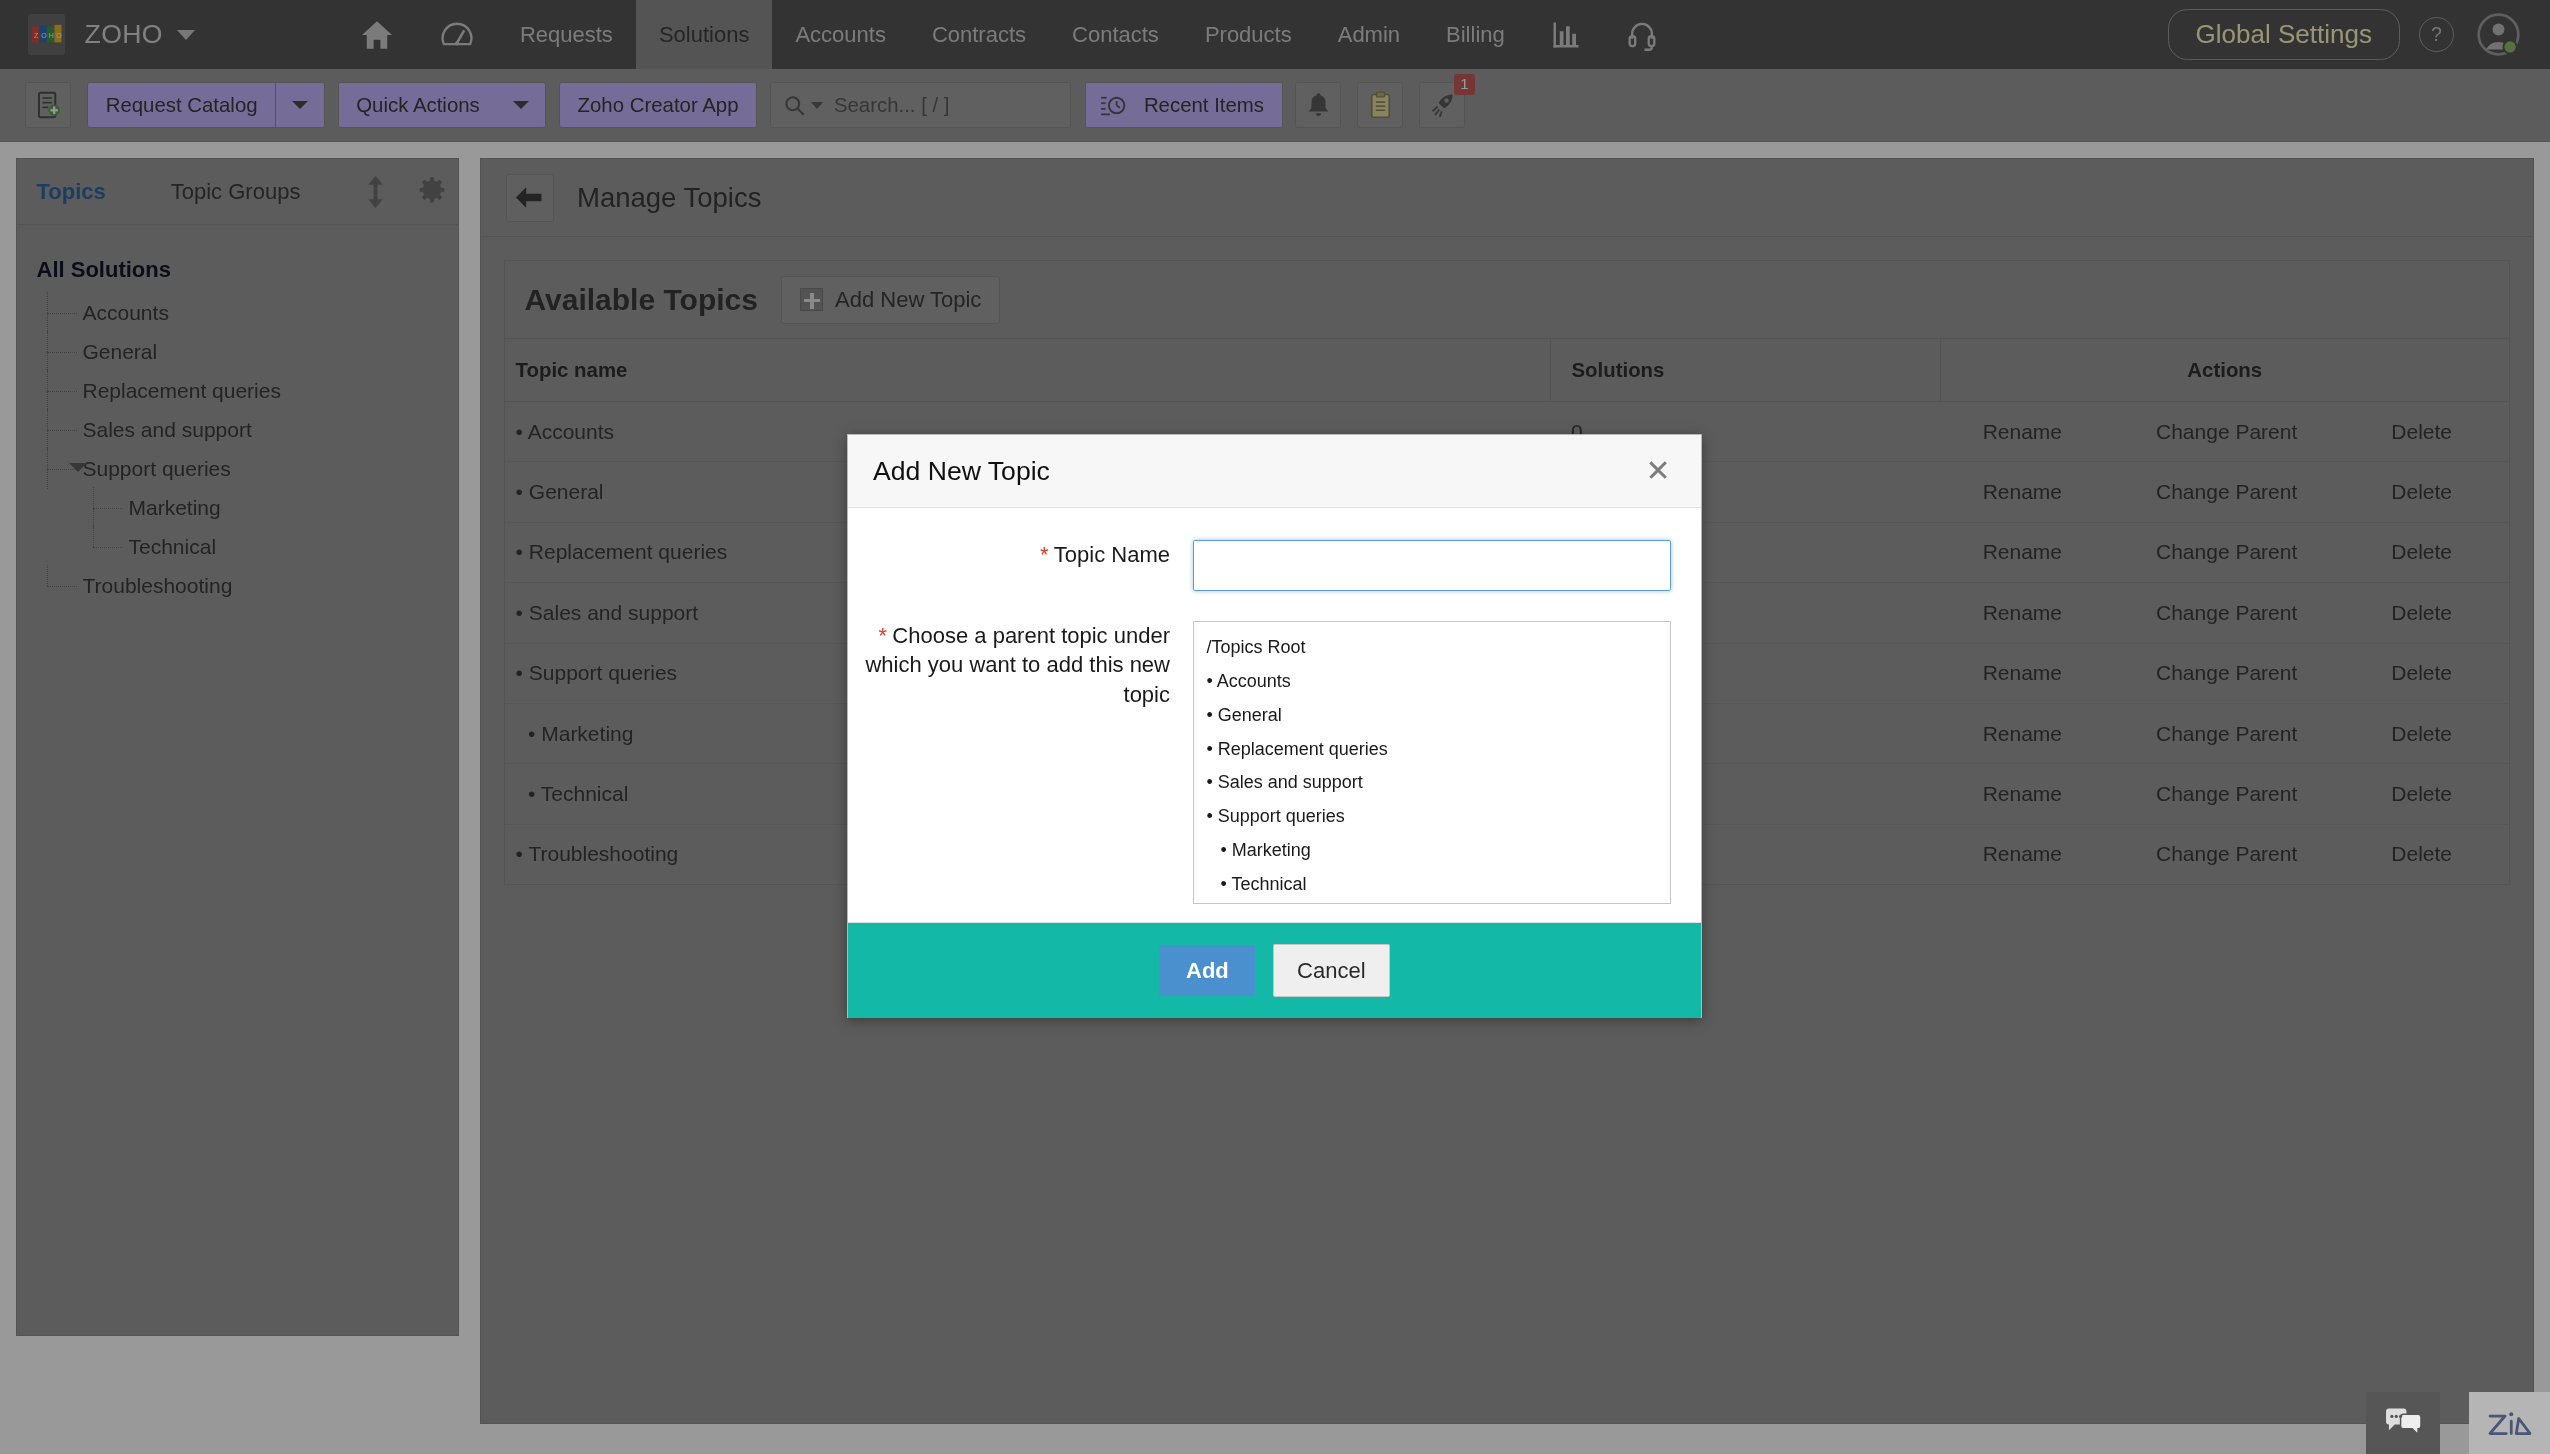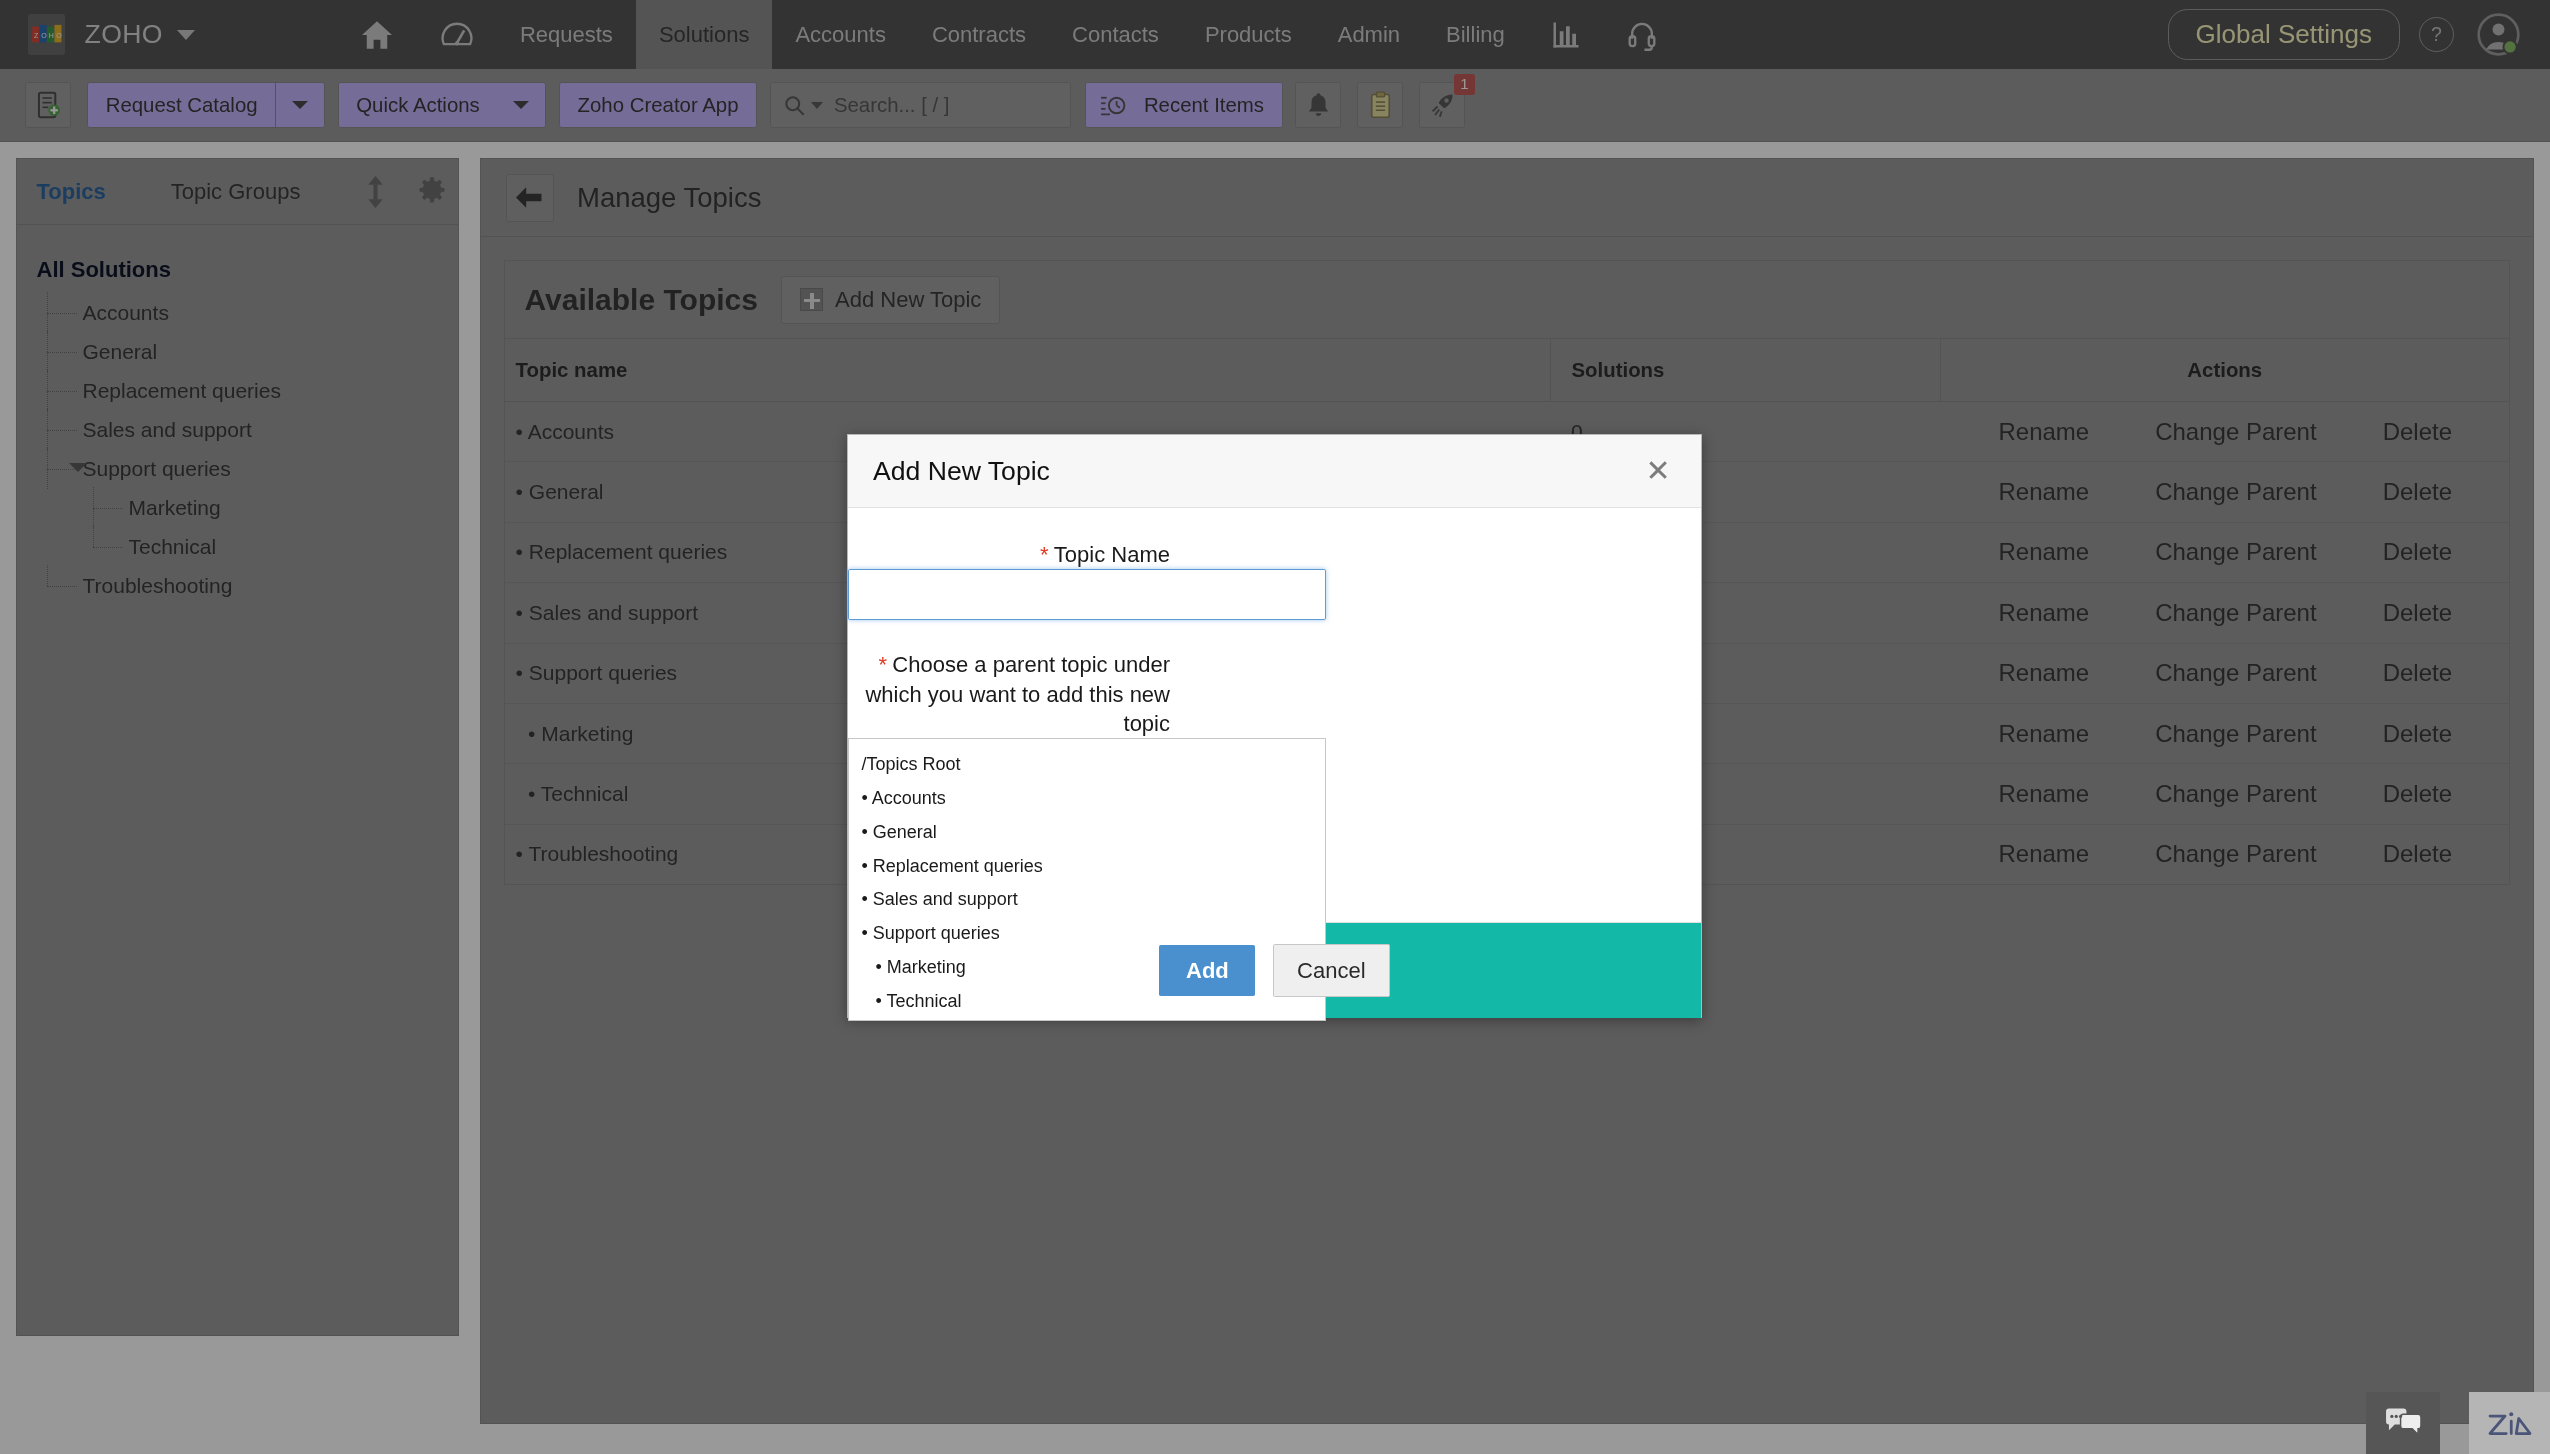--- a/index.html
+++ b/index.html
@@ -187,21 +187,21 @@
   table#topics td {
     font-size: 21px; color: #3b3b3b; padding: 17.7px 0 17.7px 10.6px;
     border-bottom: 0.9px solid #8f8f8f;
   }
   table#topics td.c-sol { padding-left: 21px; }
   table#topics tr:last-child td { border-bottom: none; }
   .bullet { color:#3b3b3b; }
   .indent1 { padding-left: 23px !important; }
   .actions-cell { text-align: center; padding: 0 !important; }
   .actions-inner { display: flex; justify-content: flex-end; gap: 66px; padding-right: 57px; }
-  .action-link { font-size: 24px; color: #3b3b3b; white-space: nowrap; }
+  .action-link { font-size: 21px; color: #3b3b3b; white-space: nowrap; margin-left: 28px; }
 
   
   .chat-fab {
     position: absolute; right: 110px; bottom: 0px; width: 74px; height: 62px;
     background: #565656; display:flex; align-items:center; justify-content:center;
     z-index: 950;
   }
   .zia-fab {
     position: absolute; right: 0px; bottom: 0px; width: 81px; height: 62px;
     background: #b5b5b5; display:flex; align-items:center; justify-content:center;
@@ -218,21 +218,21 @@
   #modal-head {
     height: 73px; background: #f7f7f7; border-bottom: 0.9px solid #e2e2e2;
     display: flex; align-items: center; padding: 0 25px;
   }
   #modal-title { font-size: 26.6px; color: #111111; }
   #modal-close {
     margin-left: auto; font-size: 30px; color: #7d7d7d; line-height: 1;
     padding: 3.5px 5.3px;
   }
   #modal-body { padding: 32px 0 0 0; height: 414px; }
-  .form-row { display: flex; margin-bottom: 30px; flex-direction: column; }
+  .form-row { display: flex; margin-bottom: 30px; }
   .form-label {
     width: 345px; flex: none; text-align: right; padding-right: 23px;
     font-size: 22px; color: #1a1a1a; line-height: 1.33;
   }
   .req { color: #e03a24; margin-right: 5.3px; }
   .form-field { flex: 1; padding-right: 35px; }
   #topic-name-input {
     width: 478px; height: 51px; border: 0.9px solid #5a9bd8; border-radius: 1.8px;
     box-shadow: 0 0 5.3px rgba(90,155,216,.55);
     font-size: 21px; padding: 0 10.6px; color: #111; background: #fff; outline: none;

